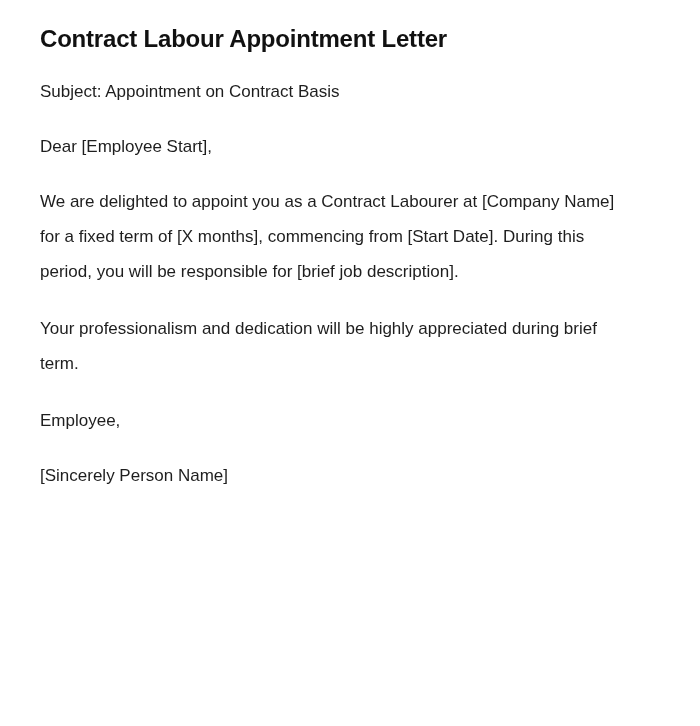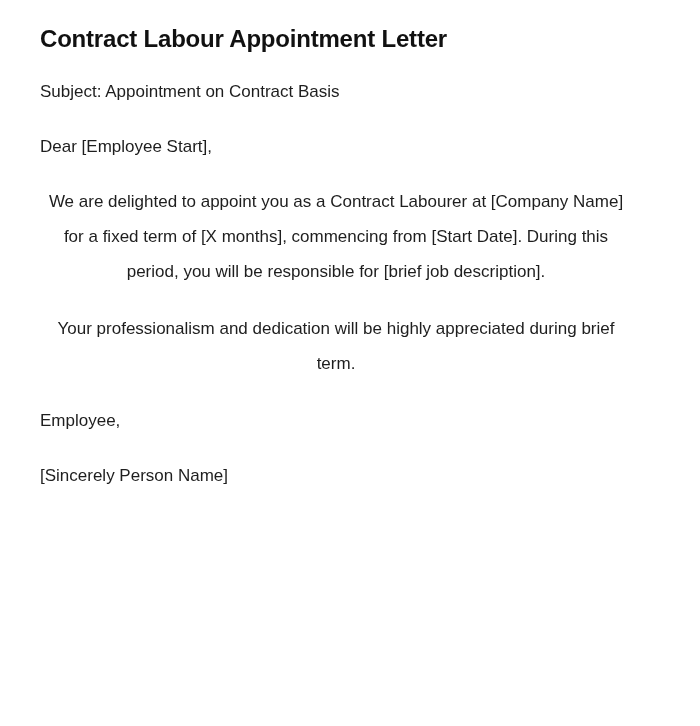--- a/index.html
+++ b/index.html
@@ -32,21 +32,20 @@
   }
   .doc-para {
     font-size: 17px;
     line-height: 35px;
     color: #1e1e1e;
     margin: 0 0 20px 0;
     font-weight: normal;
   }
   .doc-para.tight {
     margin-bottom: 22px;
-    text-align: center;
   }
 </style>
 </head>
 <body>
 
 <div class="page">
 
   <h1 class="doc-title">Contract Labour Appointment Letter</h1>
 
   <p class="doc-para">Subject: Appointment on Contract Basis</p>

